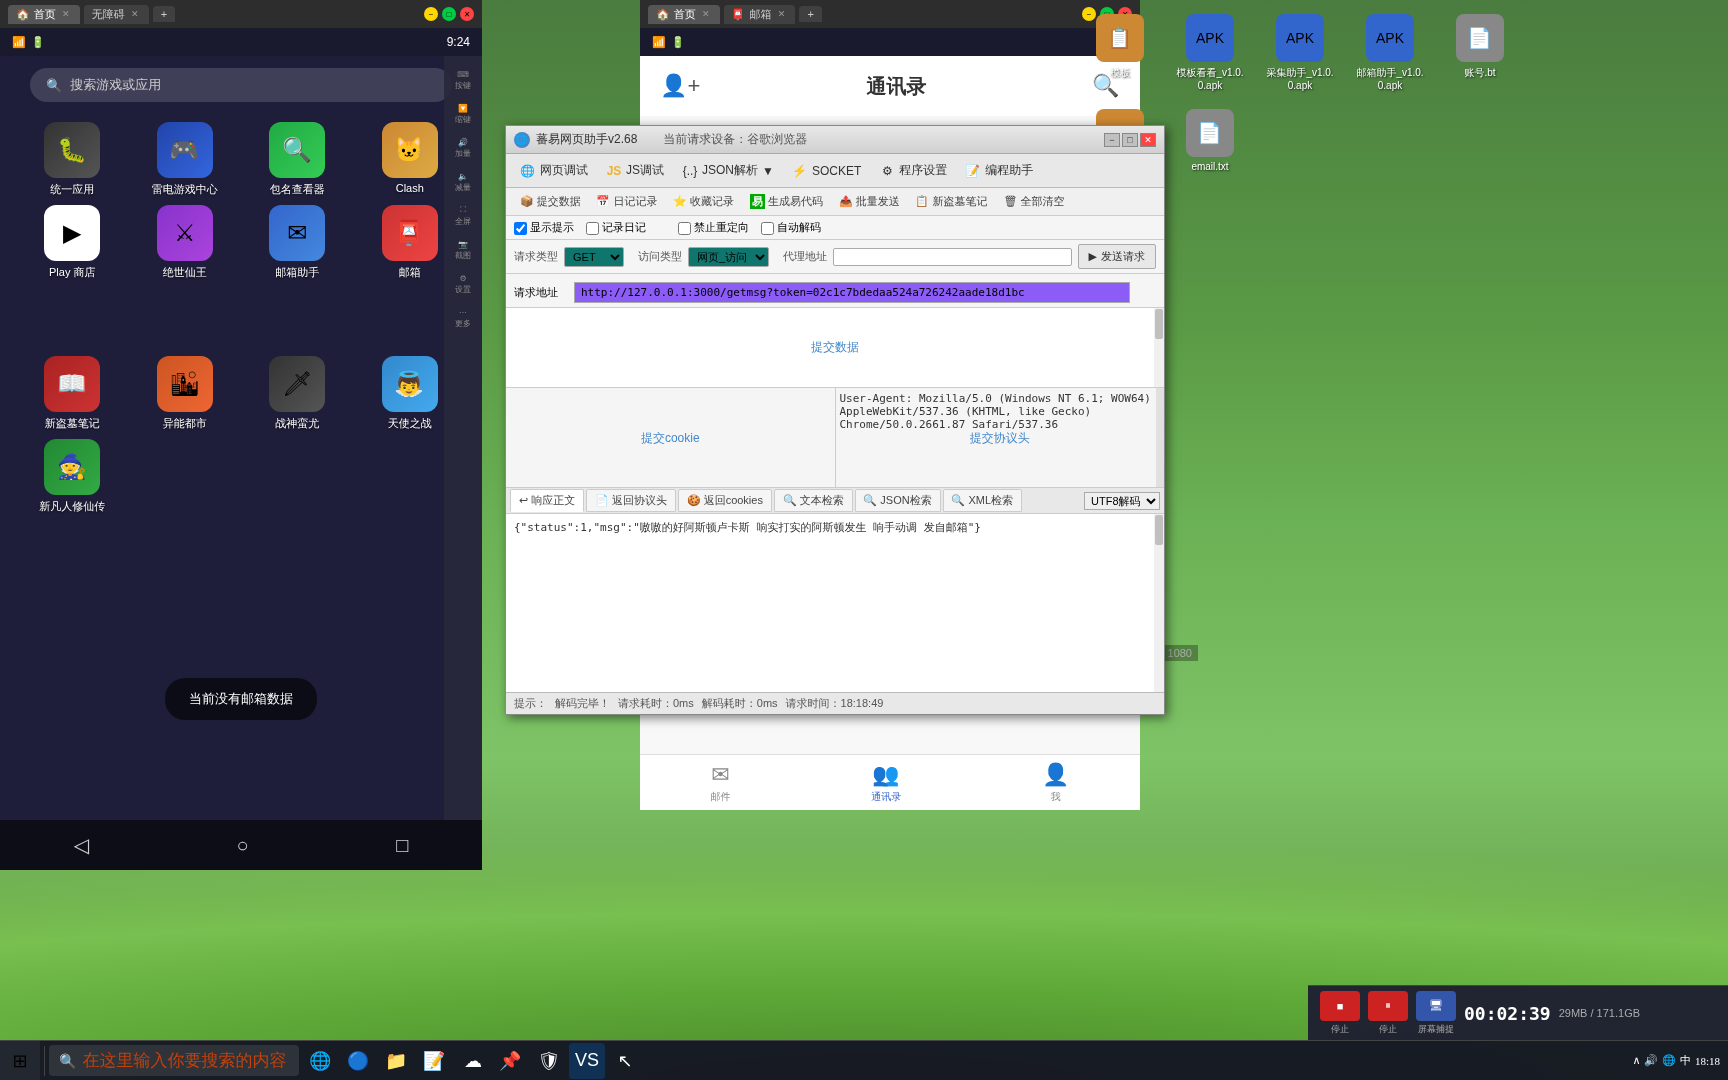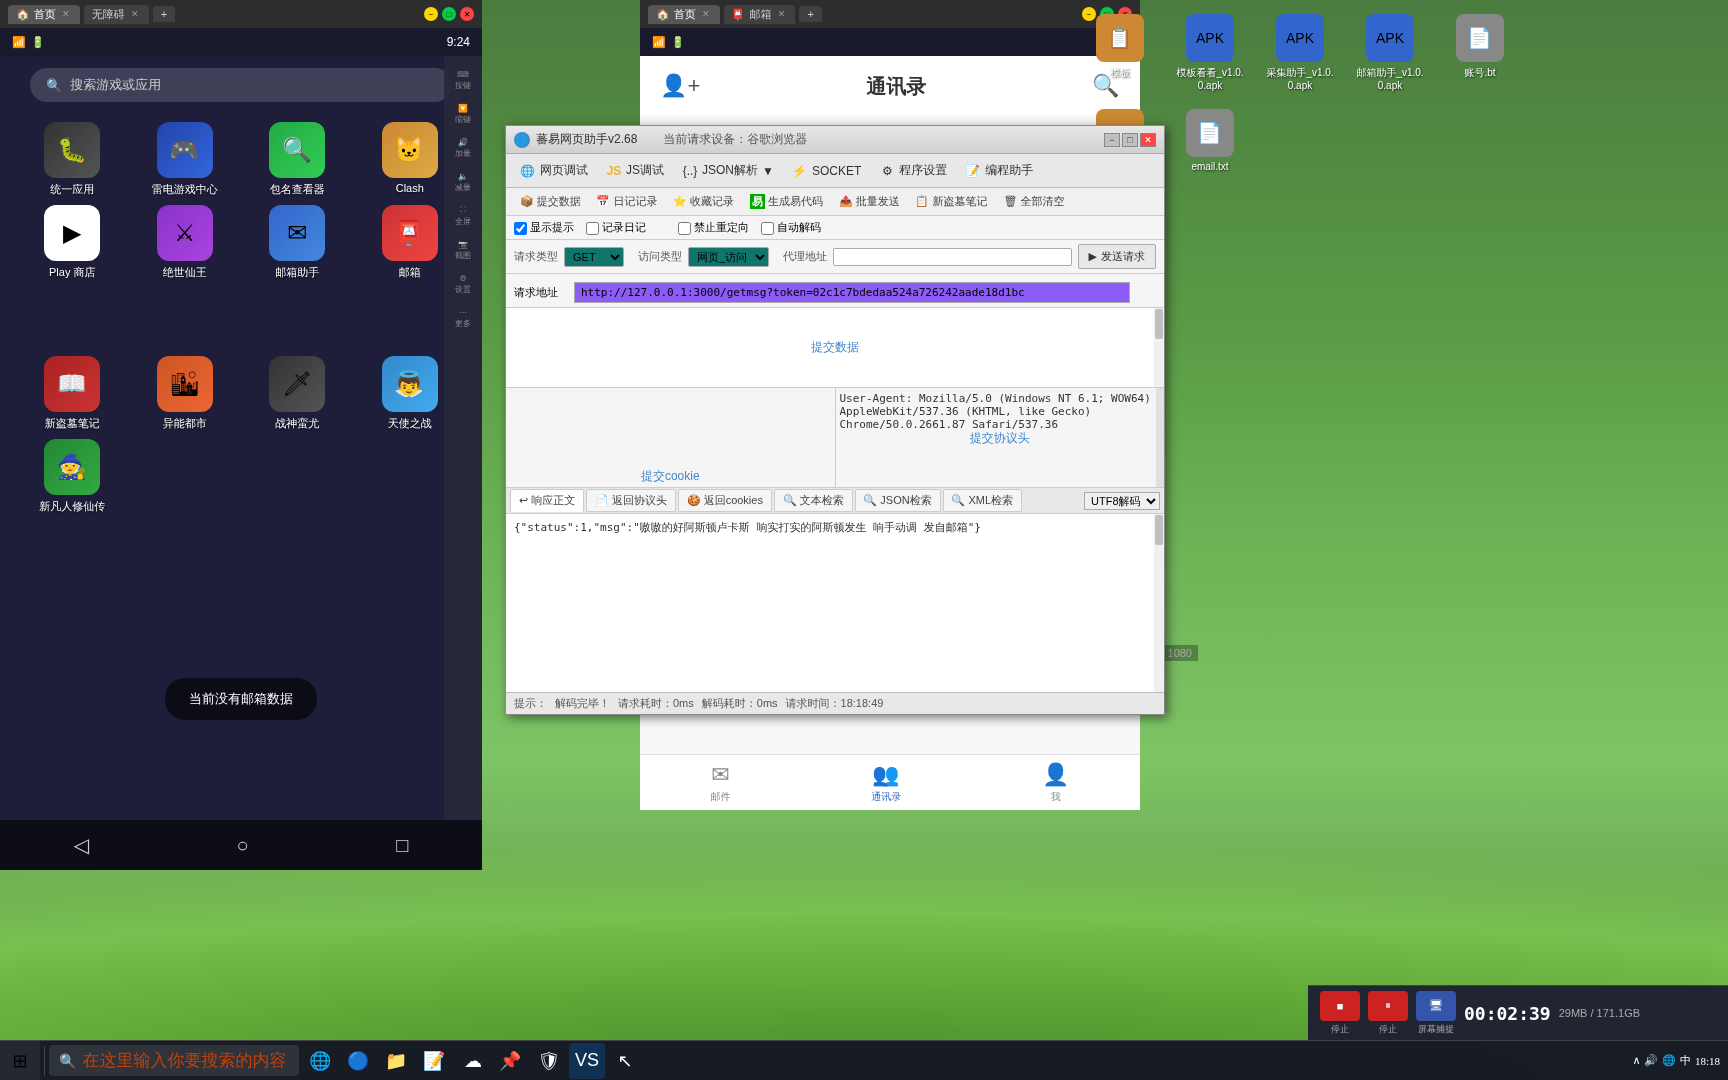--- a/index.html
+++ b/index.html
@@ -416,21 +416,20 @@
     .split-pane:last-child { border-right: none; }
 
     .pane-label {
       position: absolute;
       top: 50%;
       left: 50%;
       transform: translate(-50%, -50%);
       color: #4488cc;
       font-size: 12px;
       cursor: pointer;
-      margin-top: 38px;
     }
 
     .pane-textarea {
       width: 100%;
       height: 100%;
       border: none;
       resize: none;
       font-size: 11px;
       padding: 4px;
       background: transparent;

